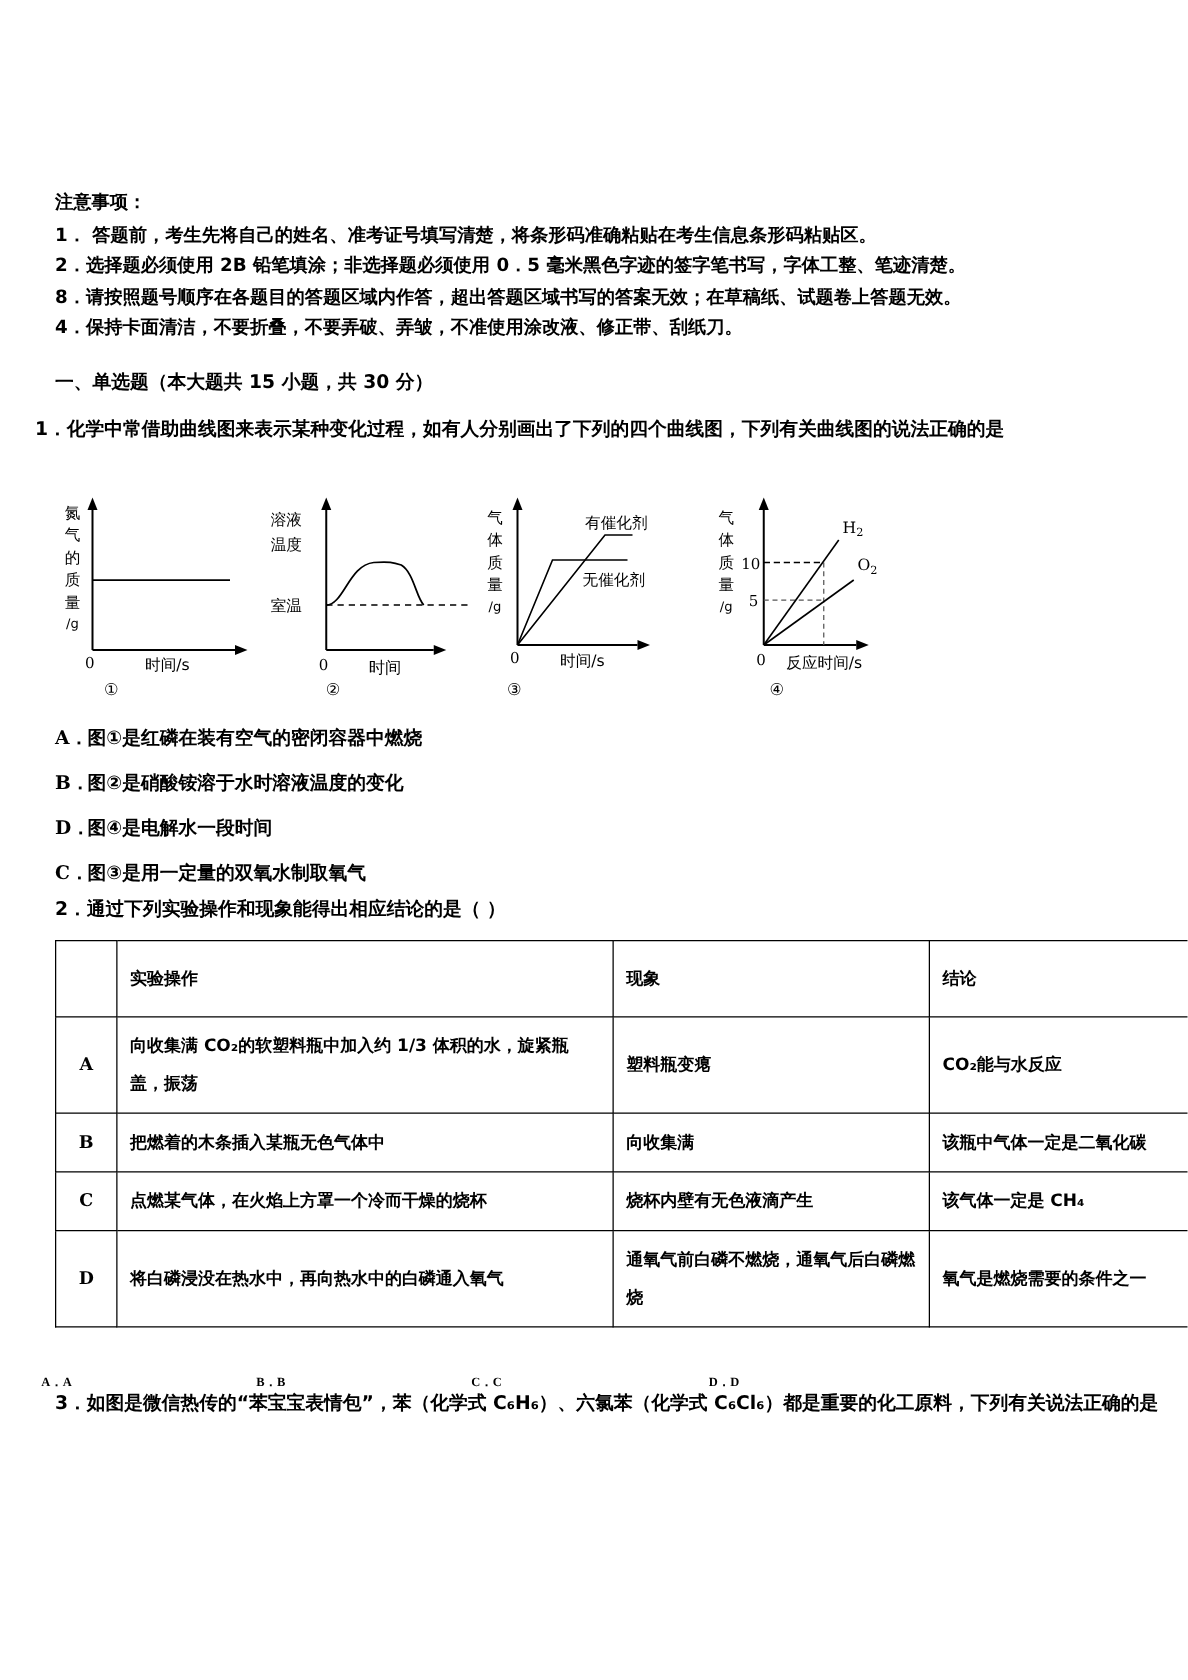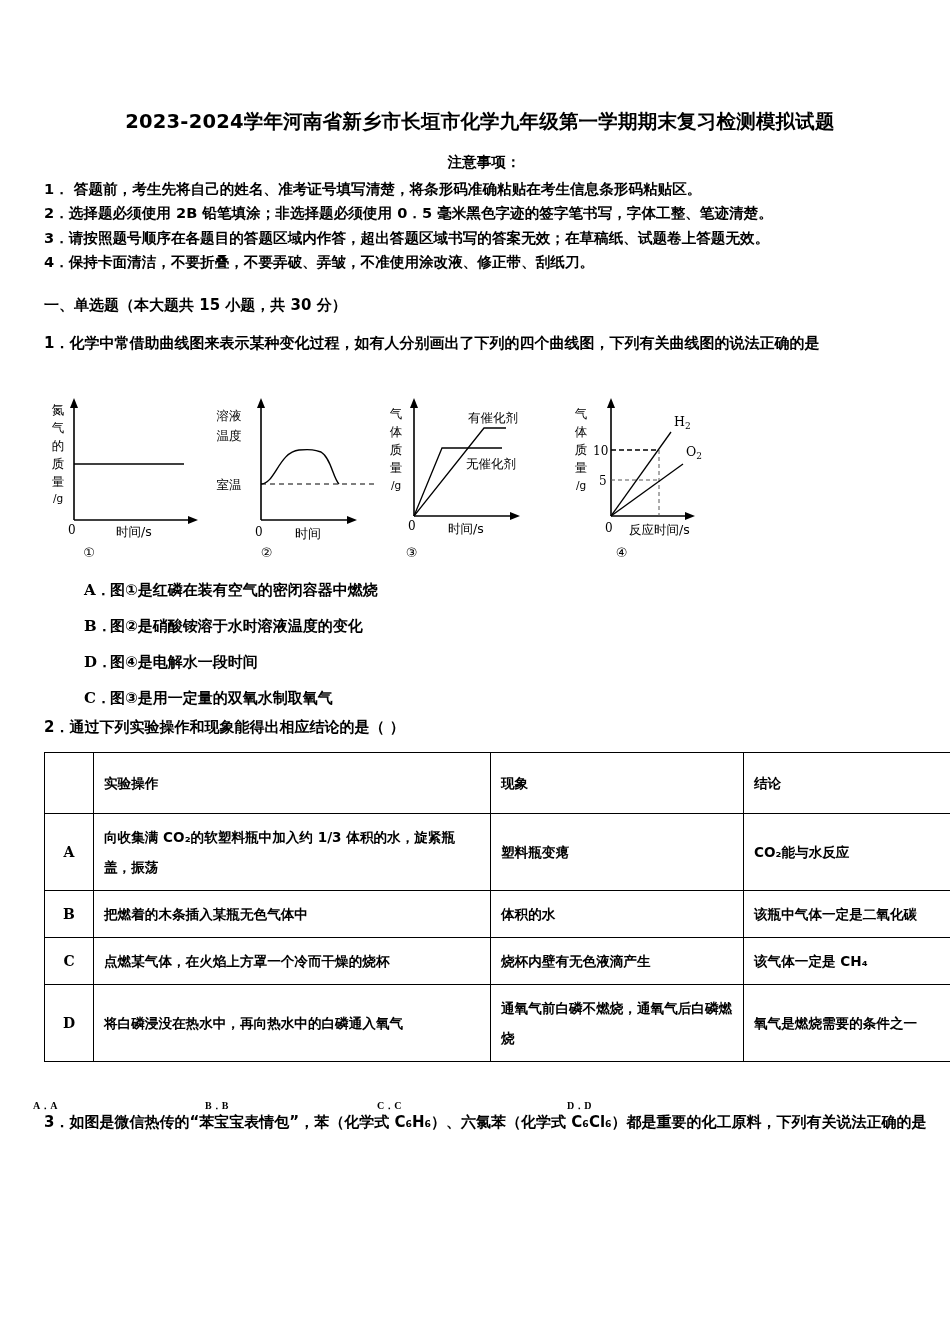--- a/index.html
+++ b/index.html
@@ -42,35 +42,35 @@
   .notice {
     position: absolute;
     left: 44px;
     top: 150px;
     width: 880px;
     font-size: 14.6px;
     font-weight: bold;
     line-height: 24.5px;
     font-family: "DejaVu Sans", "Liberation Sans", sans-serif;
   }
-  .notice-head { margin: 0 0 2px 0; text-align: center; }
+  .notice-head { margin: 0 0 2px 0; }
   .notice-item { margin: 0; white-space: nowrap; }
 
   
   .section-head {
     position: absolute;
     left: 44px;
     top: 296px;
     font-size: 15px;
     font-weight: bold;
     font-family: "DejaVu Sans", "Liberation Sans", sans-serif;
   }
   .q1-stem {
     position: absolute;
-    left: 44px;
+    left: 28px;
     top: 325px;
     width: 882px;
     font-size: 15px;
     font-weight: bold;
     line-height: 37px;
     font-family: "DejaVu Sans", "Liberation Sans", sans-serif;
   }
 
   
   .figures {
@@ -97,21 +97,20 @@
 
   
   .opts {
     position: absolute;
     left: 44px;
     top: 572px;
     width: 600px;
     font-size: 15px;
     font-weight: bold;
     font-family: "DejaVu Sans", "Liberation Sans", sans-serif;
-    margin-left: 40px;
   }
   .opt {
     height: 36px;
     line-height: 36px;
     white-space: nowrap;
   }
   .opt .lbl {
     display: inline-block;
     width: 26px;
     font-family: "DejaVu Serif", "Liberation Serif", serif;
@@ -192,27 +191,26 @@
 
   .circnum {
     font-family: "DejaVu Sans", "Liberation Sans", sans-serif;
   }
 </style>
 </head>
 <body>
 
 <div class="page">
 
-  <div class="doc-title">2023-2024学年河南省新乡市长垣市化学九年级第一学期期末复习检测模拟试题</div>
 
   <div class="notice">
     <p class="notice-head">注意事项：</p>
     <p class="notice-item">1．  答题前，考生先将自己的姓名、准考证号填写清楚，将条形码准确粘贴在考生信息条形码粘贴区。</p>
     <p class="notice-item">2．选择题必须使用 2B 铅笔填涂；非选择题必须使用 0．5 毫米黑色字迹的签字笔书写，字体工整、笔迹清楚。</p>
-    <p class="notice-item">3．请按照题号顺序在各题目的答题区域内作答，超出答题区域书写的答案无效；在草稿纸、试题卷上答题无效。</p>
+    <p class="notice-item">8．请按照题号顺序在各题目的答题区域内作答，超出答题区域书写的答案无效；在草稿纸、试题卷上答题无效。</p>
     <p class="notice-item">4．保持卡面清洁，不要折叠，不要弄破、弄皱，不准使用涂改液、修正带、刮纸刀。</p>
   </div>
 
   <div class="section-head">一、单选题（本大题共 15 小题，共 30 分）</div>
 
   <div class="q1-stem">1．化学中常借助曲线图来表示某种变化过程，如有人分别画出了下列的四个曲线图，下列有关曲线图的说法正确的是</div>
 
   <div class="figures">
 
     <div class="fig" style="left:0px; width:170px;">
@@ -347,21 +345,21 @@
     <tbody>
       <tr>
         <td class="col-key">A</td>
         <td class="col-op chem">向收集满 CO₂的软塑料瓶中加入约 1/3 体积的水，旋紧瓶盖，振荡</td>
         <td class="col-ph">塑料瓶变瘪</td>
         <td class="col-cc chem">CO₂能与水反应</td>
       </tr>
       <tr>
         <td class="col-key">B</td>
         <td class="col-op">把燃着的木条插入某瓶无色气体中</td>
-        <td class="col-ph">体积的水</td>
+        <td class="col-ph">向收集满</td>
         <td class="col-cc">该瓶中气体一定是二氧化碳</td>
       </tr>
       <tr>
         <td class="col-key">C</td>
         <td class="col-op">点燃某气体，在火焰上方罩一个冷而干燥的烧杯</td>
         <td class="col-ph">烧杯内壁有无色液滴产生</td>
         <td class="col-cc chem">该气体一定是 CH₄</td>
       </tr>
       <tr>
         <td class="col-key">D</td>

